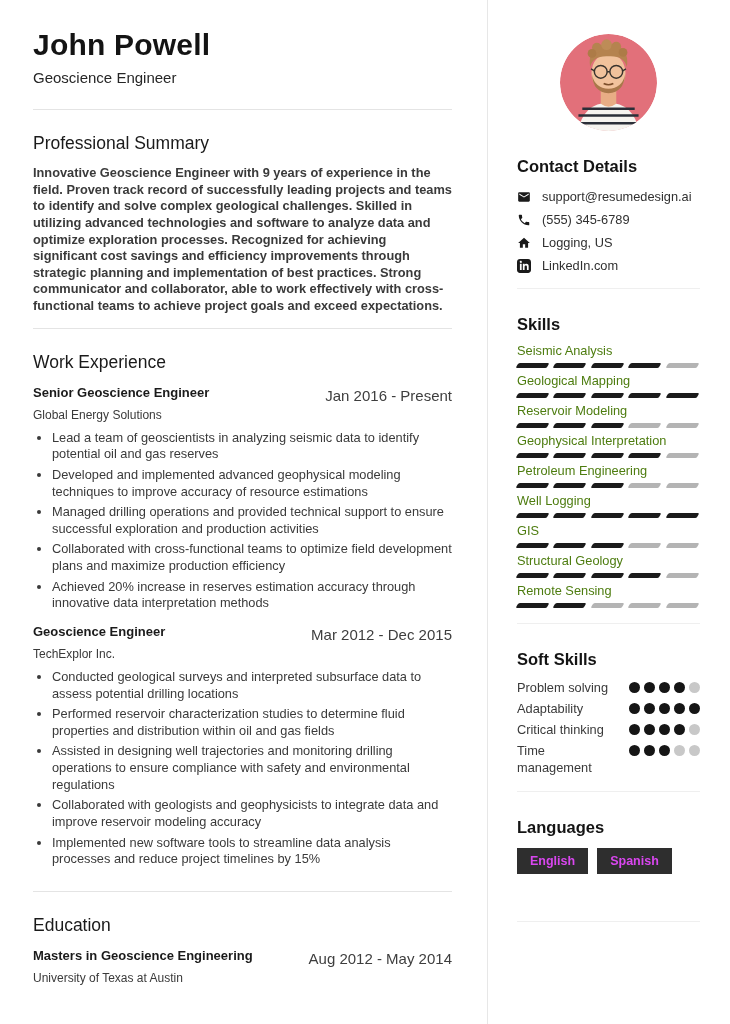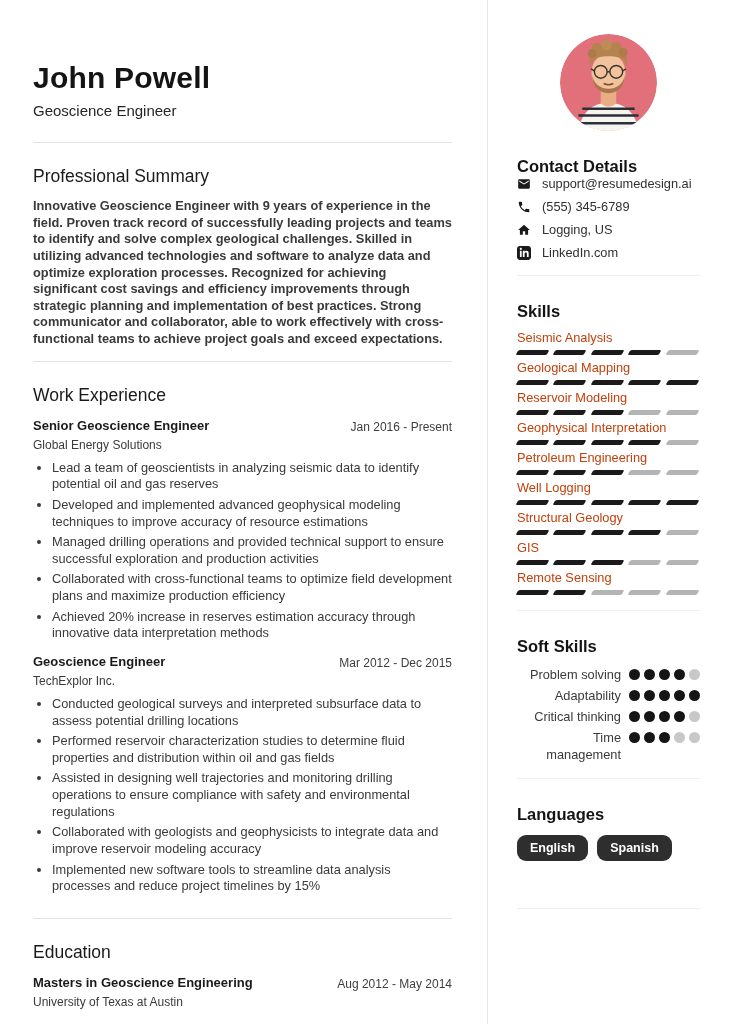--- a/index.html
+++ b/index.html
@@ -8,64 +8,64 @@
     background:#ffffff;
     font-family:"Liberation Sans","DejaVu Sans",sans-serif;
     color:#3a3a3a;
     overflow:hidden;
     display:flex;
   }
   .main { width:487px; padding:28px 35px 0 33px; }
   .side { width:243px; border-left:1px solid var(--divider,#e7e7e7); padding:34px 30px 16px 29px; }
 
   
-  .name { font-size:30px; font-weight:700; color:#141414; letter-spacing:.2px;margin-top:33px; }
+  .name { font-size:30px; font-weight:700; color:#141414; letter-spacing:.2px; }
   .cand-title { font-size:15px; color:#262626; margin-top:7px; }
   .hr { border:none; border-top:1px solid #e4e4e4; margin-top:23px; }
   .hr.tight { margin-top:13px; }
   .sec-heading { font-size:17.5px; font-weight:400; color:#1a1a1a; margin-top:23px; }
   .summary-text { font-size:12.8px; line-height:1.3; margin-top:11px; color:#3a3a3a;font-weight:bold; }
 
   .job, .edu { margin-top:12px; }
   .entry-head { display:flex; justify-content:space-between; align-items:flex-start; }
   .entry-title { font-size:13px; font-weight:700; color:#1a1a1a; }
-  .entry-date { font-size:12px; color:#3e3e3e; white-space:nowrap; padding-top:2px; margin-left:12px; }
+  .entry-date { font-size:15px; color:#3e3e3e; white-space:nowrap; padding-top:2px; margin-left:12px; }
   .entry-sub { font-size:12px; color:#3a3a3a; margin-top:4px; }
   ul.bullets { list-style:disc; padding-left:19px; margin-top:8px; }
   ul.bullets li { font-size:12.8px; line-height:1.3; color:#3a3a3a; margin-bottom:4px; }
   .edu-desc { font-size:12.8px; line-height:1.32; margin-top:9px; color:#3a3a3a; }
 
   
   .avatar-wrap { width:97px; height:97px; margin:0 auto; border-radius:50%; overflow:hidden; }
   .avatar-wrap svg { display:block; width:100%; height:100%; }
   .side-heading { font-size:16.5px; font-weight:700; color:#141414; margin-top:26px; }
   .side-hr { border:none; border-top:1px solid #efefef; margin-top:15px; }
 
-  .contact-list { }
+  .contact-list { margin-top:13px; }
   .contact-item { display:flex; align-items:center; gap:11px; margin-bottom:8px; }
   .cicon { width:14px; height:14px; flex:0 0 14px; color:#1a1a1a; }
   .cicon svg { display:block; width:14px; height:14px; fill:currentColor; }
   .ctext { font-size:12.8px; color:#303030; }
 
   .skills-list { margin-top:8px; }
   .skill { margin-top:4px; }
-  .skill-label { font-size:12.8px; color:#c2410c; line-height:17px; }
+  .skill-label { font-size:12.8px; color:#4d7c0f; line-height:17px; }
   .skill-bar { display:flex; gap:6px; margin-top:4px; padding-right:2px; }
   .seg { flex:1; height:5px; background:var(--skill-empty,#b4b4b4); transform:skewX(-30deg); border-radius:1.5px; }
   .seg.on { background:var(--skill-filled,#1b1b1b); }
 
-  .soft-list { margin-top:10px;text-align:right; }
+  .soft-list { margin-top:10px; }
   .soft-row { display:flex; justify-content:space-between; align-items:flex-start; margin-bottom:4px; }
   .soft-label { font-size:12.8px; color:#3a3a3a; line-height:17px; width:104px; }
   .dots { display:flex; gap:4px; padding-top:3px; }
   .dot { width:11px; height:11px; border-radius:50%; background:var(--dot-empty,#c8c8c8); }
   .dot.on { background:var(--dot-filled,#151515); }
 
   .badge-row { margin-top:11px; }
-  .badge { display:inline-block; background:var(--badge-bg,#2e2e2e); color:#ffffff; font-size:12.5px; font-weight:700; padding:6px 13px; border-radius:9px; margin-right:9px; }
+  .badge { display:inline-block; background:var(--badge-bg,#2e2e2e); color:#d946ef; font-size:12.5px; font-weight:700; padding:6px 13px; border-radius:0; margin-right:9px; }
   .side-hr.last { margin-top:47px; }
 </style>
 </head>
 <body>
 
 <div class="main">
   <div>
     <div class="name">John Powell</div>
     <div class="cand-title">Geoscience Engineer</div>
   </div>
@@ -247,36 +247,36 @@
         <div class="skill-label">Well Logging</div>
         <div class="skill-bar">
           <span class="seg on"></span>
           <span class="seg on"></span>
           <span class="seg on"></span>
           <span class="seg on"></span>
           <span class="seg on"></span>
         </div>
       </div>
       <div class="skill">
+        <div class="skill-label">GIS</div>
+        <div class="skill-bar">
+          <span class="seg on"></span>
+          <span class="seg on"></span>
+          <span class="seg on"></span>
+          <span class="seg"></span>
+          <span class="seg"></span>
+        </div>
+      </div>
+      <div class="skill">
         <div class="skill-label">Structural Geology</div>
         <div class="skill-bar">
           <span class="seg on"></span>
           <span class="seg on"></span>
           <span class="seg on"></span>
           <span class="seg on"></span>
-          <span class="seg"></span>
-        </div>
-      </div>
-      <div class="skill">
-        <div class="skill-label">GIS</div>
-        <div class="skill-bar">
-          <span class="seg on"></span>
-          <span class="seg on"></span>
-          <span class="seg on"></span>
-          <span class="seg"></span>
           <span class="seg"></span>
         </div>
       </div>
       <div class="skill">
         <div class="skill-label">Remote Sensing</div>
         <div class="skill-bar">
           <span class="seg on"></span>
           <span class="seg on"></span>
           <span class="seg"></span>
           <span class="seg"></span>

